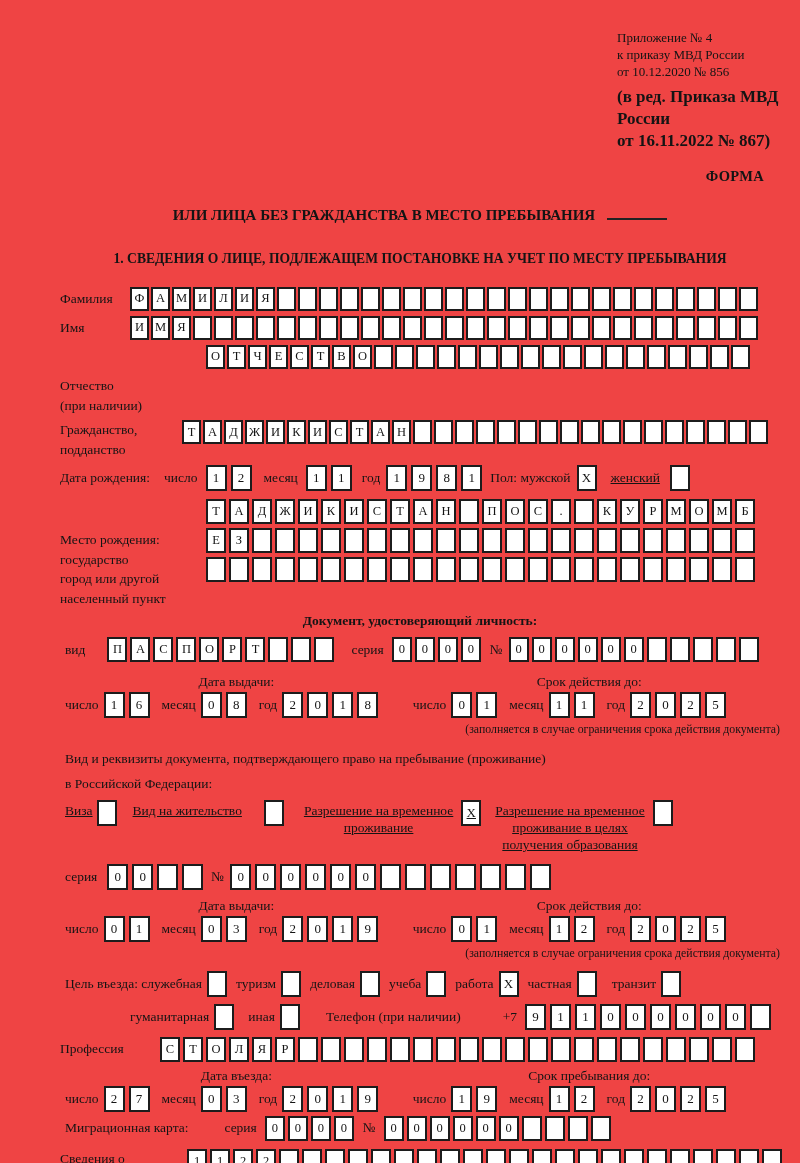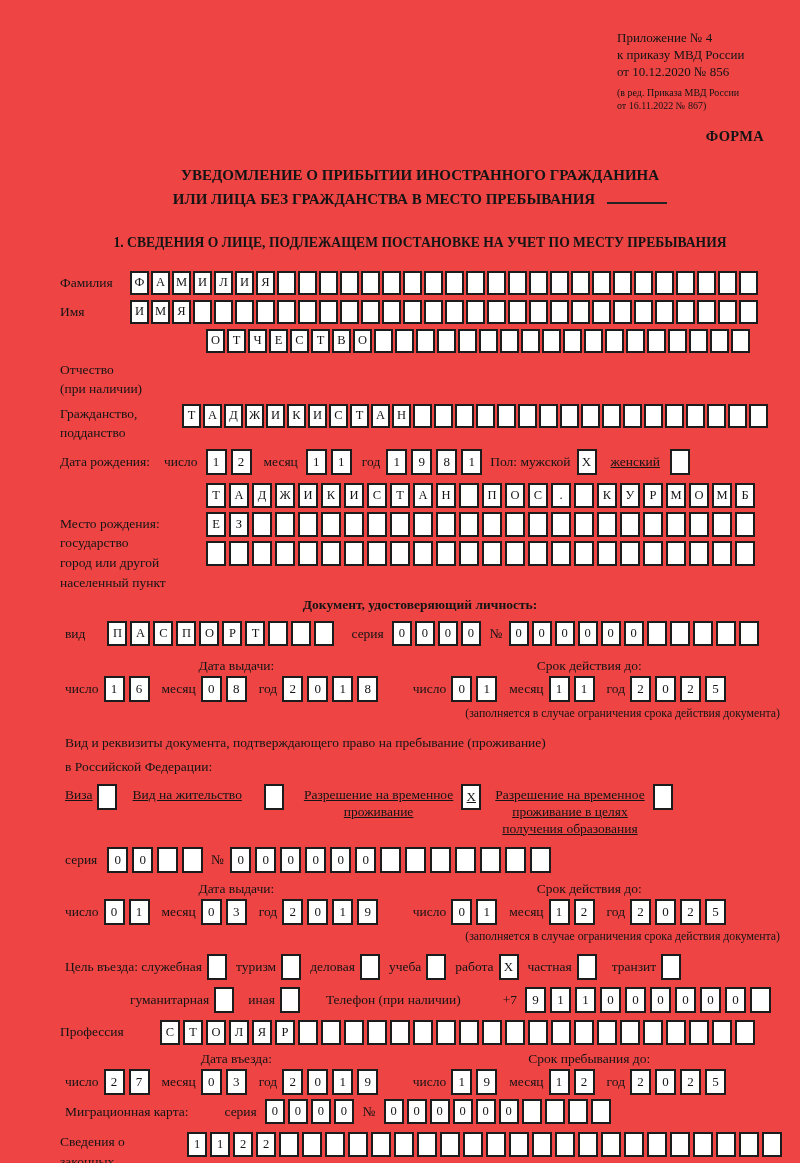--- a/index.html
+++ b/index.html
@@ -1,21 +1,21 @@
 <!DOCTYPE html>
 <html><head>
 <meta charset="utf-8">
 <style>
   * { box-sizing: border-box; }
   body { margin:0; background:#e8e8e8; font-family:"Liberation Serif","DejaVu Serif",serif; color:#141414; }
   .page { width:800px; height:1163px; margin:0 auto; background:#ef4444; padding:30px 20px 0 60px; overflow:hidden; position:relative; }
 
   
   .appendix { margin-left:557px; font-size:13px; line-height:1.3; }
-  .appendix .small { font-size:10px; }
+  .appendix .small { font-size:17px;font-weight:bold; }
   .appendix .gap { margin-top:5px; }
   .forma { text-align:right; margin:16px 16px 0 0; font-weight:bold; font-size:14.5px; letter-spacing:.3px; }
 
   .title { text-align:center; font-weight:bold; font-size:15px; line-height:1.6; margin-top:18px; }
   .blank { display:inline-block; width:60px; border-bottom:2px solid #222; height:14px; margin-left:12px; }
 
   .sec { font-weight:bold; font-size:13.6px; margin:24px 0 20px 0; text-align:center; white-space:nowrap; }
 
   
   .row { display:flex; align-items:flex-start; margin-bottom:5px; }
@@ -71,21 +71,20 @@
     <div>Приложение № 4</div>
     <div>к приказу МВД России</div>
     <div>от 10.12.2020 № 856</div>
     <div class="small gap">(в ред. Приказа МВД России</div>
     <div class="small">от 16.11.2022 № 867)</div>
   </div>
 
   <div class="forma">ФОРМА</div>
 
   <div class="title">
-    <div>УВЕДОМЛЕНИЕ О ПРИБЫТИИ ИНОСТРАННОГО ГРАЖДАНИНА</div>
     <div><span>ИЛИ ЛИЦА БЕЗ ГРАЖДАНСТВА В МЕСТО ПРЕБЫВАНИЯ</span><span class="blank"></span></div>
   </div>
 
   <div class="sec">1. СВЕДЕНИЯ О ЛИЦЕ, ПОДЛЕЖАЩЕМ ПОСТАНОВКЕ НА УЧЕТ ПО МЕСТУ ПРЕБЫВАНИЯ</div>
 
   <div class="row">
     <div class="lbl w70">Фамилия</div>
     <div class="cells">
         <span class="cell">Ф</span>
         <span class="cell">А</span>

